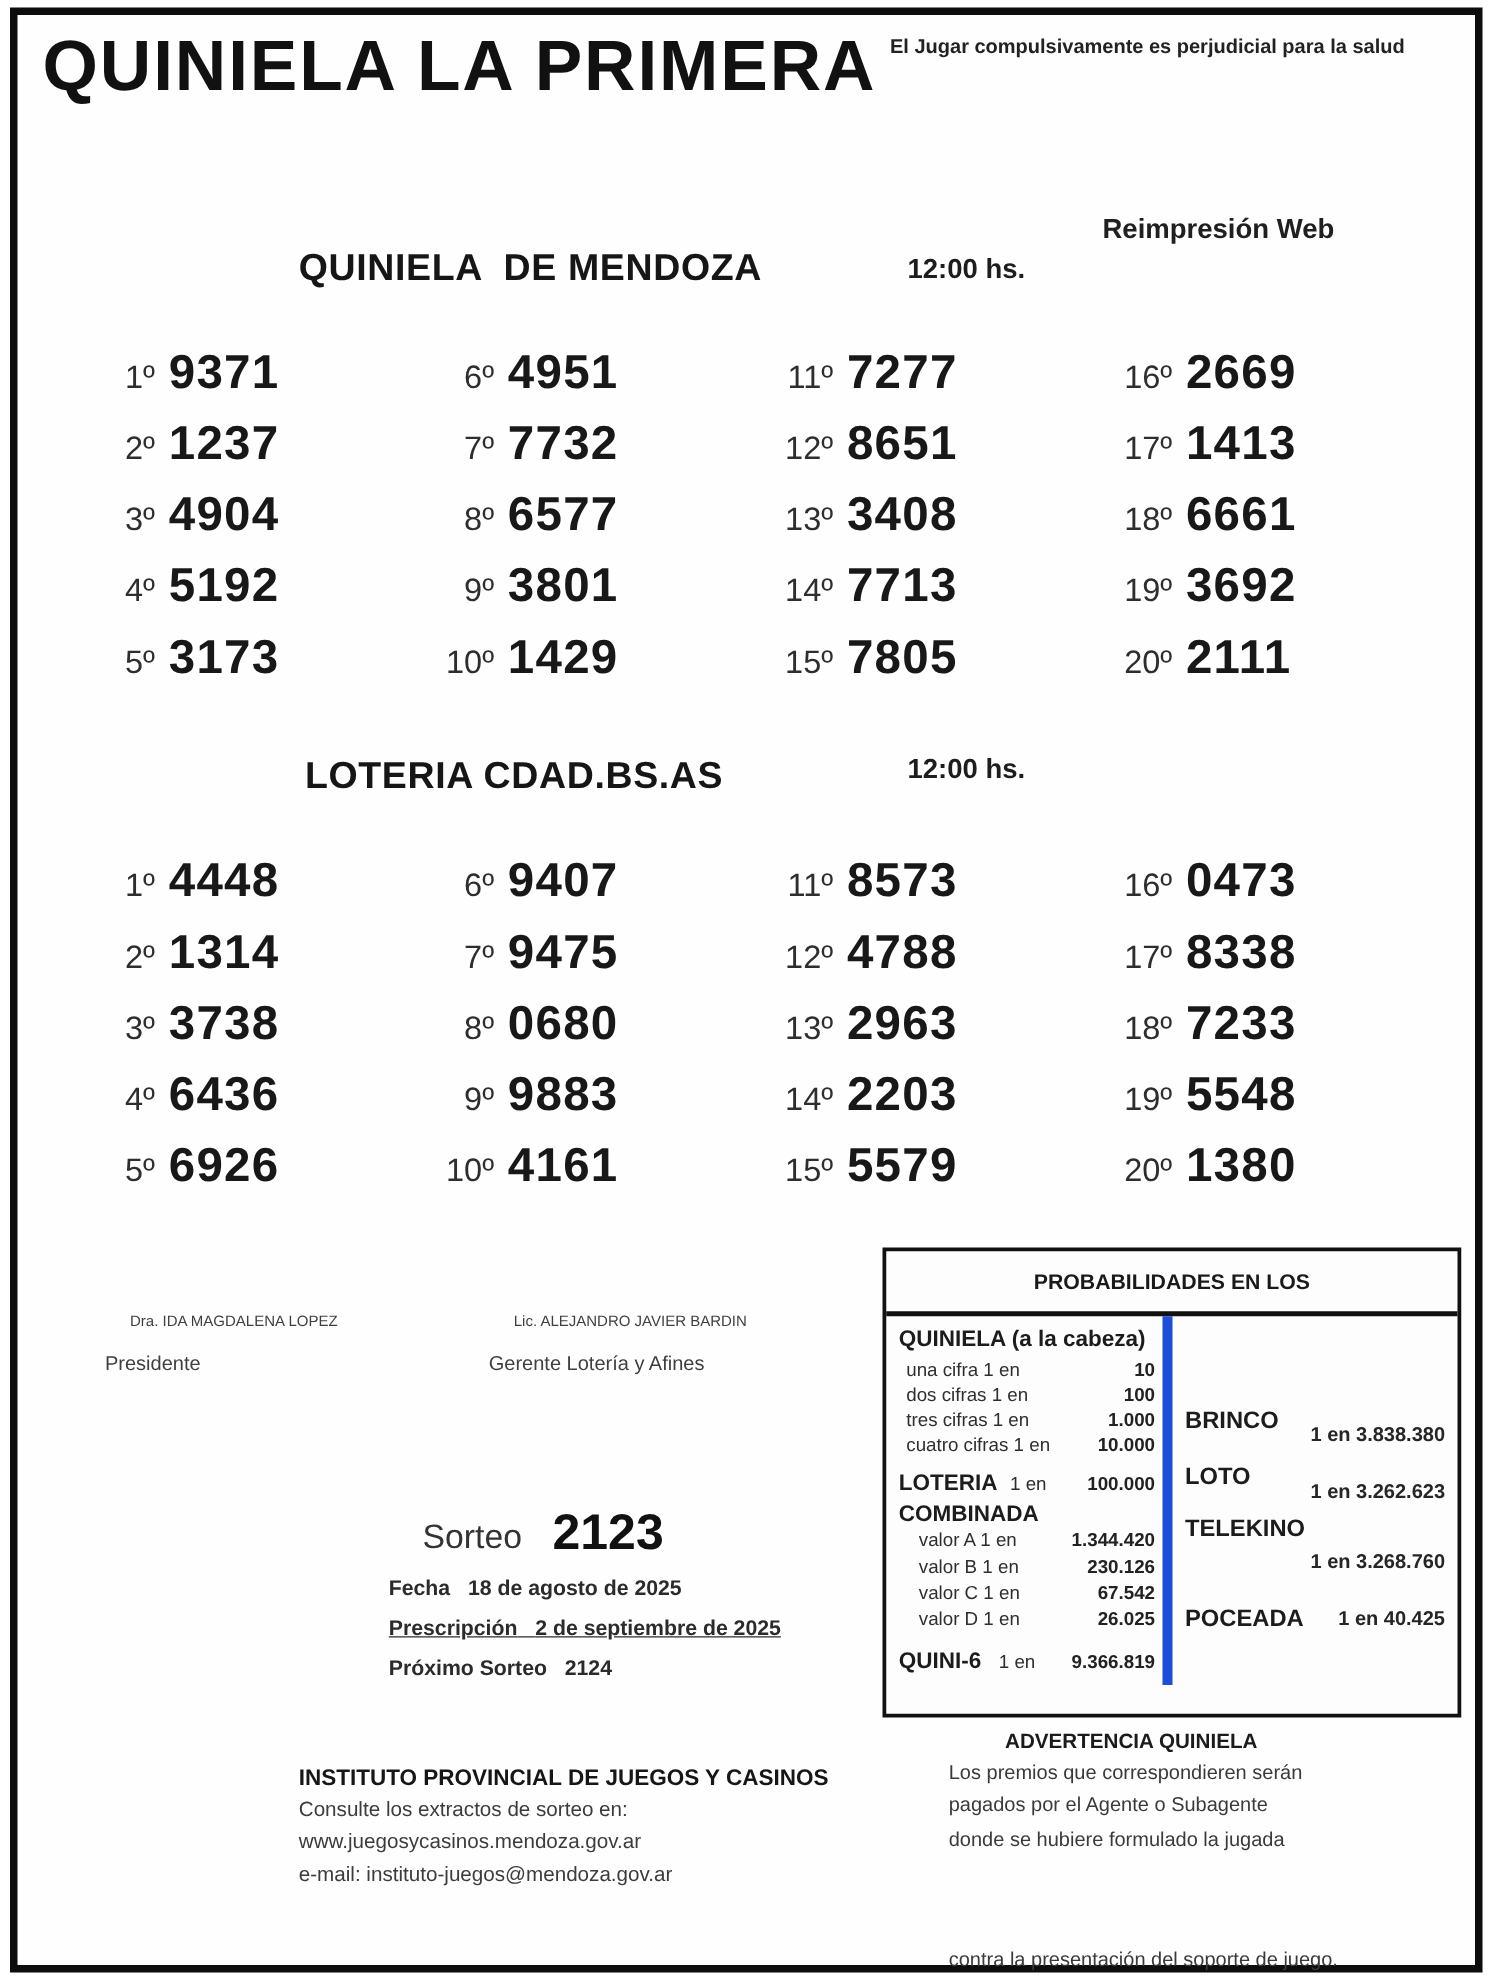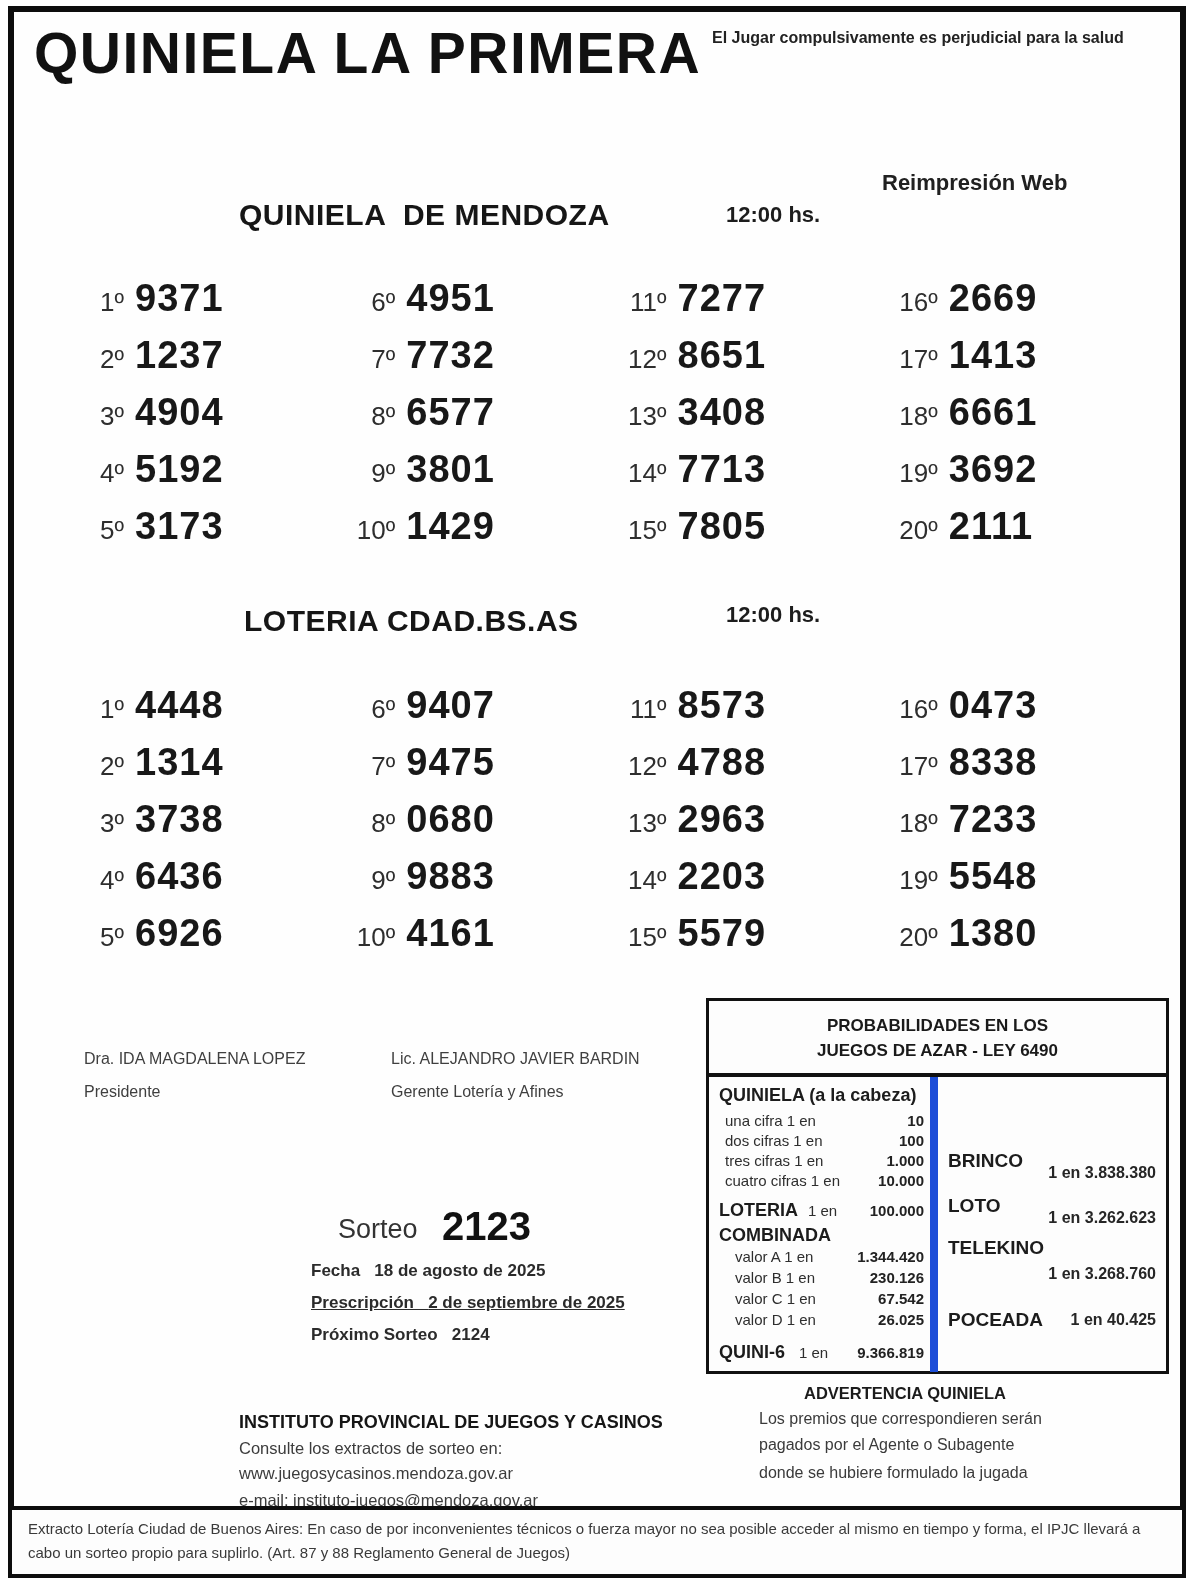--- a/index.html
+++ b/index.html
@@ -12,21 +12,21 @@
   .reprint{left:868px;top:158px;font-size:22px;font-weight:bold;color:#202020;}
 
   .draw-title{font-size:30px;font-weight:bold;color:#161616;letter-spacing:.5px;white-space:pre;}
   .draw-time{font-size:22px;font-weight:bold;color:#1d1d1d;}
 
   .grid{left:52px;width:1085px;display:grid;grid-template-columns:repeat(4,1fr);grid-auto-rows:57px;}
   .cell{display:flex;align-items:baseline;}
   .cell .pos{width:58px;text-align:right;font-size:26px;color:#2e2e2e;margin-right:11px;flex:none;}
   .cell .num{font-size:38px;font-weight:bold;color:#181818;letter-spacing:1px;}
 
-  .official-name{font-size:16px;color:#3f3f3f;}
+  .official-name{font-size:12px;color:#3f3f3f;margin-left:20px;}
   .official-role{font-size:16px;color:#3f3f3f;}
 
   .sorteo-label{font-size:27px;color:#333;}
   .sorteo-num{font-size:40px;font-weight:bold;color:#111;}
   .info-line{font-size:17px;font-weight:bold;color:#2b2b2b;}
 
   .prob-box{left:692px;top:986px;width:463px;height:376px;border:3px solid #111;box-sizing:border-box;background:#fdfdfd;}
   .prob-head{border-bottom:4px solid #111;text-align:center;padding:13px 0 10px 0;font-size:17px;font-weight:bold;color:#1a1a1a;line-height:1.45;}
   .prob-body{display:flex;height:calc(100% - 75px);}
   .prob-left{width:229px;border-right:8px solid #1d4ed8;box-sizing:border-box;padding:8px 6px 4px 10px;}
@@ -247,21 +247,20 @@
   <div class="abs info-line" style="left:297px;top:1281px;text-decoration:underline;">
     <span>Prescripción</span>&nbsp;&nbsp;&nbsp;<span>2 de septiembre de 2025</span>
   </div>
   <div class="abs info-line" style="left:297px;top:1313px;">
     <span>Próximo Sorteo</span>&nbsp;&nbsp;&nbsp;<span>2124</span>
   </div>
 
   <div class="abs prob-box">
     <div class="prob-head">
       <div>PROBABILIDADES EN LOS</div>
-      <div>JUEGOS DE AZAR - LEY 6490</div>
     </div>
     <div class="prob-body">
       <div class="prob-left">
         <div class="q-head">QUINIELA (a la cabeza)</div>
         <div class="q-row">
             <span>una cifra  1 en</span>
             <span class="val">10</span>
           </div>
         <div class="q-row">
             <span>dos cifras 1 en</span>
@@ -328,15 +327,14 @@
   <div class="abs adv-line" style="left:745px;top:1398px;">Los premios que correspondieren serán</div>
   <div class="abs adv-line" style="left:745px;top:1424px;">pagados por el Agente o Subagente</div>
   <div class="abs adv-line" style="left:745px;top:1452px;">donde se hubiere formulado la jugada</div>
   <div class="abs adv-line" style="left:745px;top:1548px;">contra la presentación del soporte de juego.</div>
 
   <div class="abs inst-name" style="left:225px;top:1400px;">INSTITUTO PROVINCIAL DE JUEGOS Y CASINOS</div>
   <div class="abs inst-line" style="left:225px;top:1427px;">Consulte los extractos de sorteo en:</div>
   <div class="abs inst-line" style="left:225px;top:1452px;">www.juegosycasinos.mendoza.gov.ar</div>
   <div class="abs inst-line" style="left:225px;top:1479px;">e-mail:  instituto-juegos@mendoza.gov.ar</div>
 
-  <div class="footer">Extracto Lotería Ciudad de Buenos Aires: En caso de por inconvenientes técnicos o fuerza mayor no sea posible acceder al mismo en tiempo y forma, el IPJC llevará a cabo un sorteo propio para suplirlo. (Art. 87 y 88 Reglamento General de Juegos)</div>
 
 </div>
 
 </body></html>

